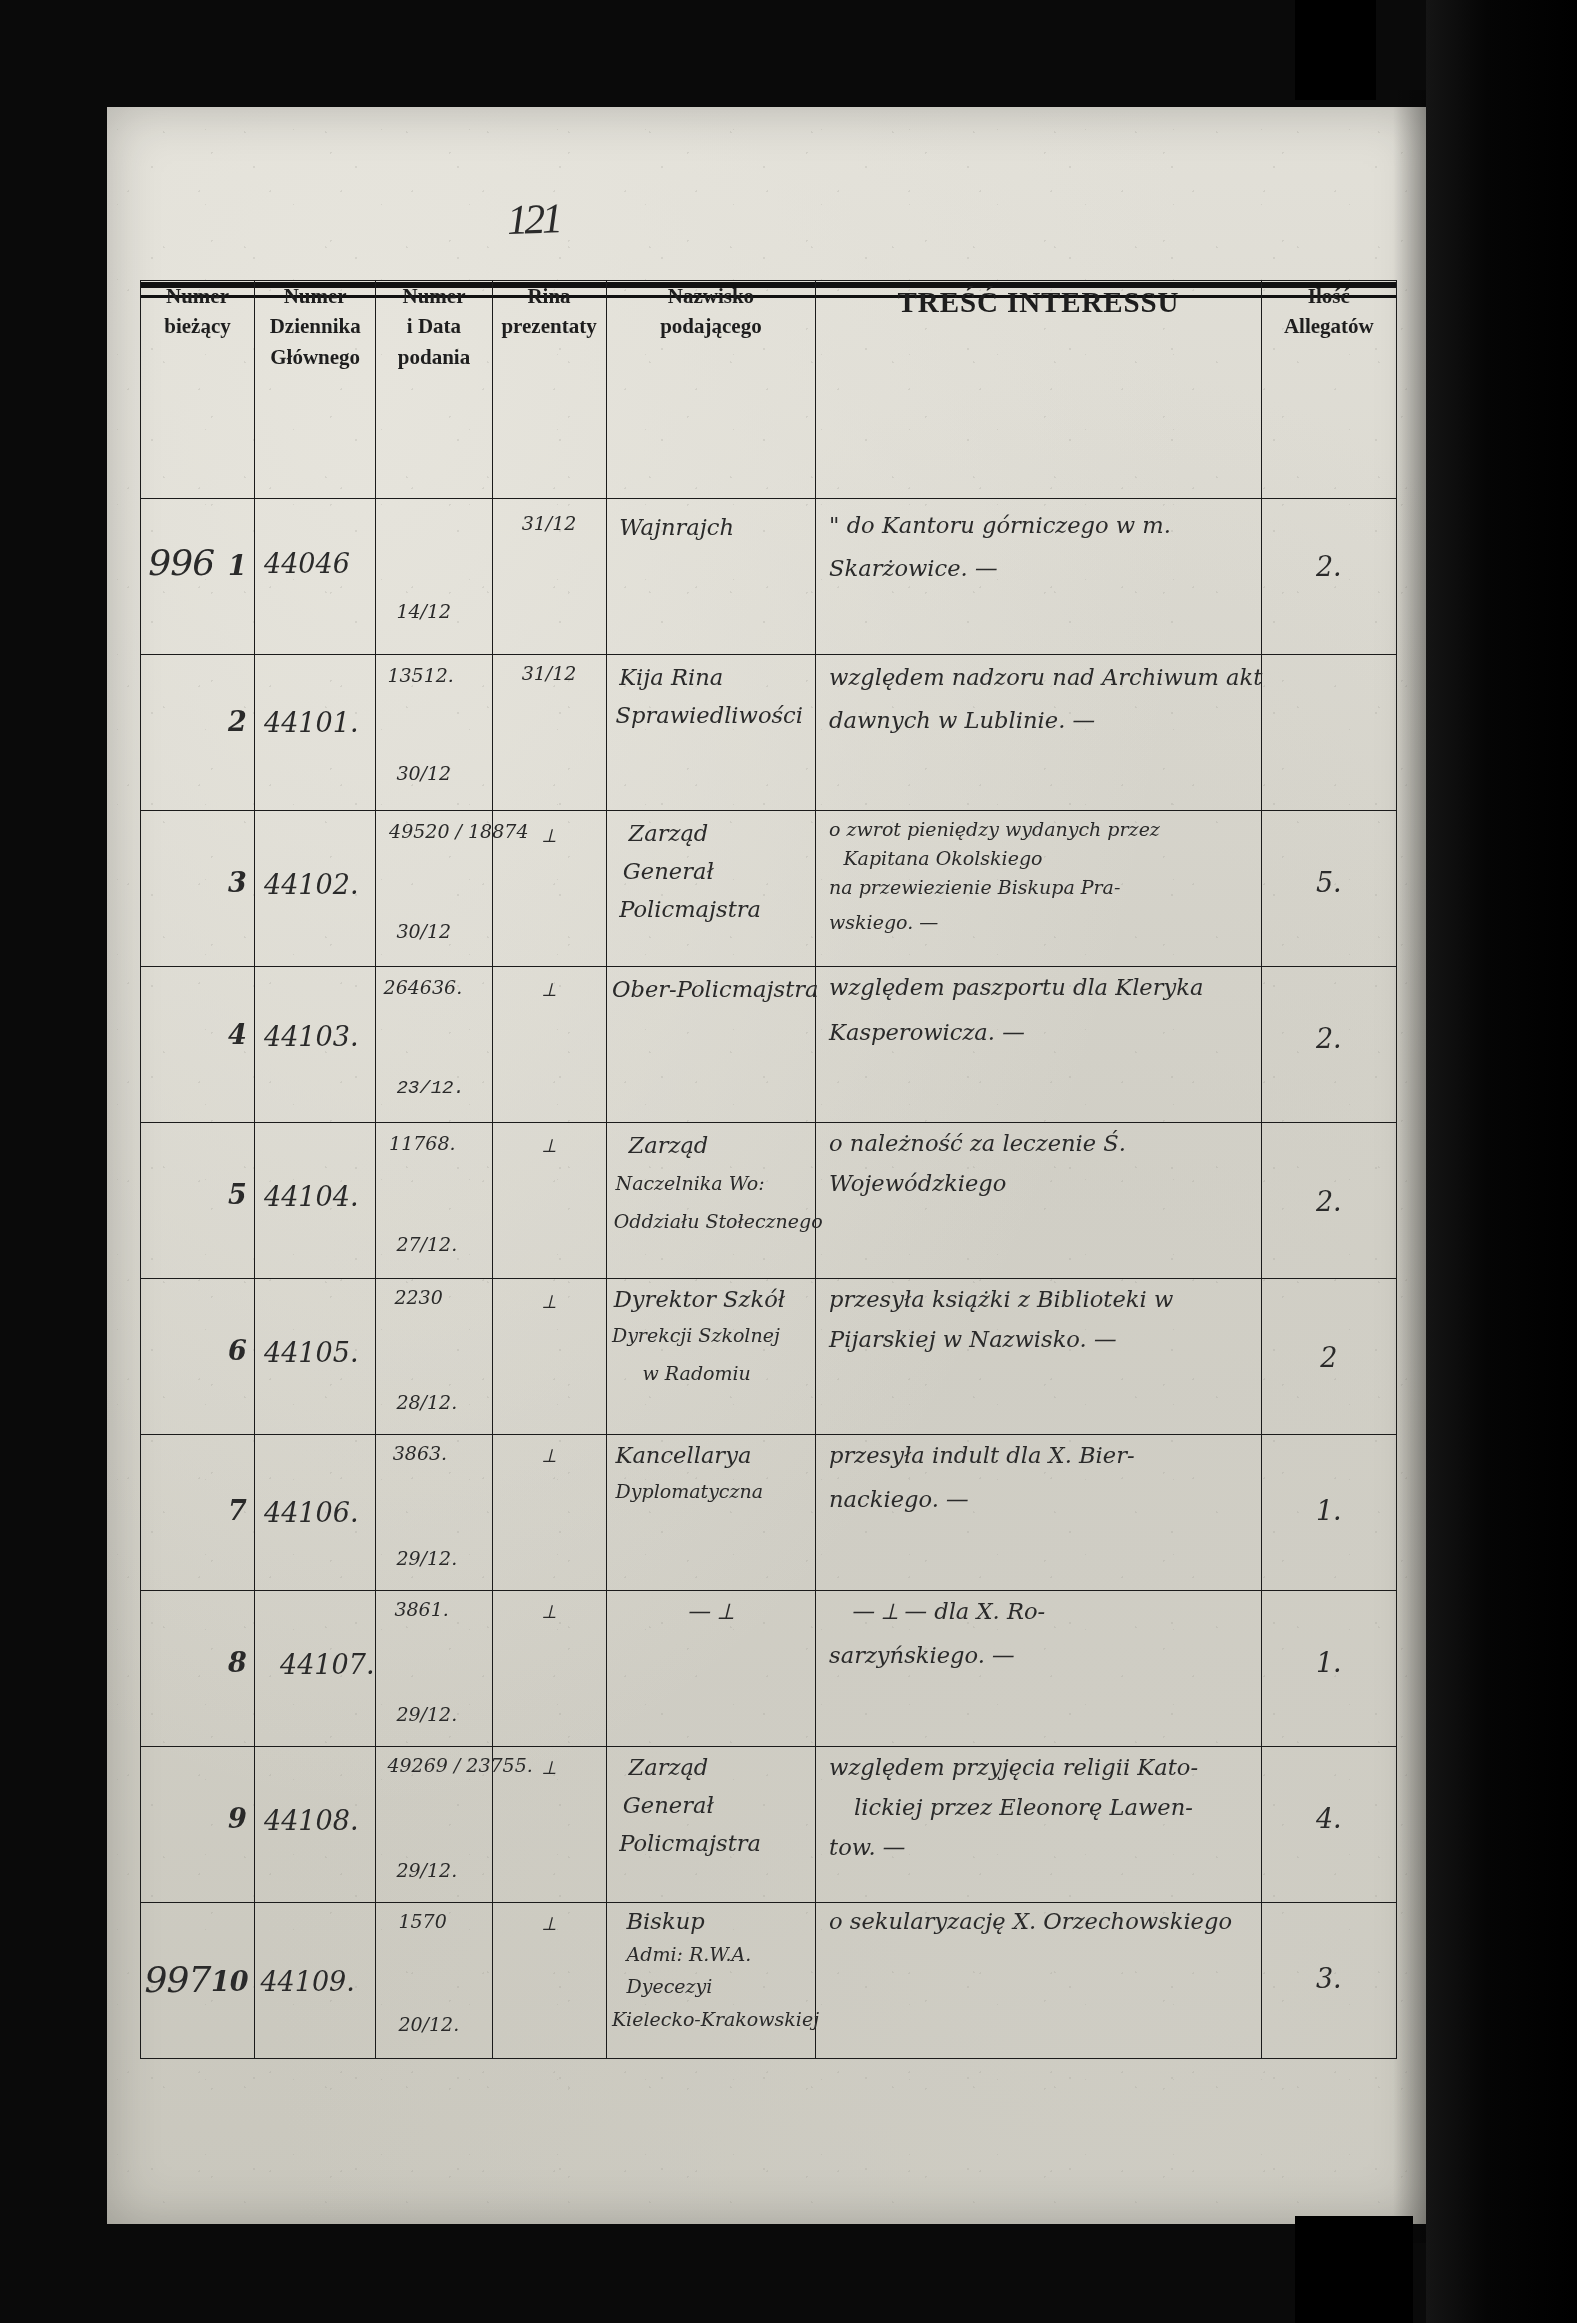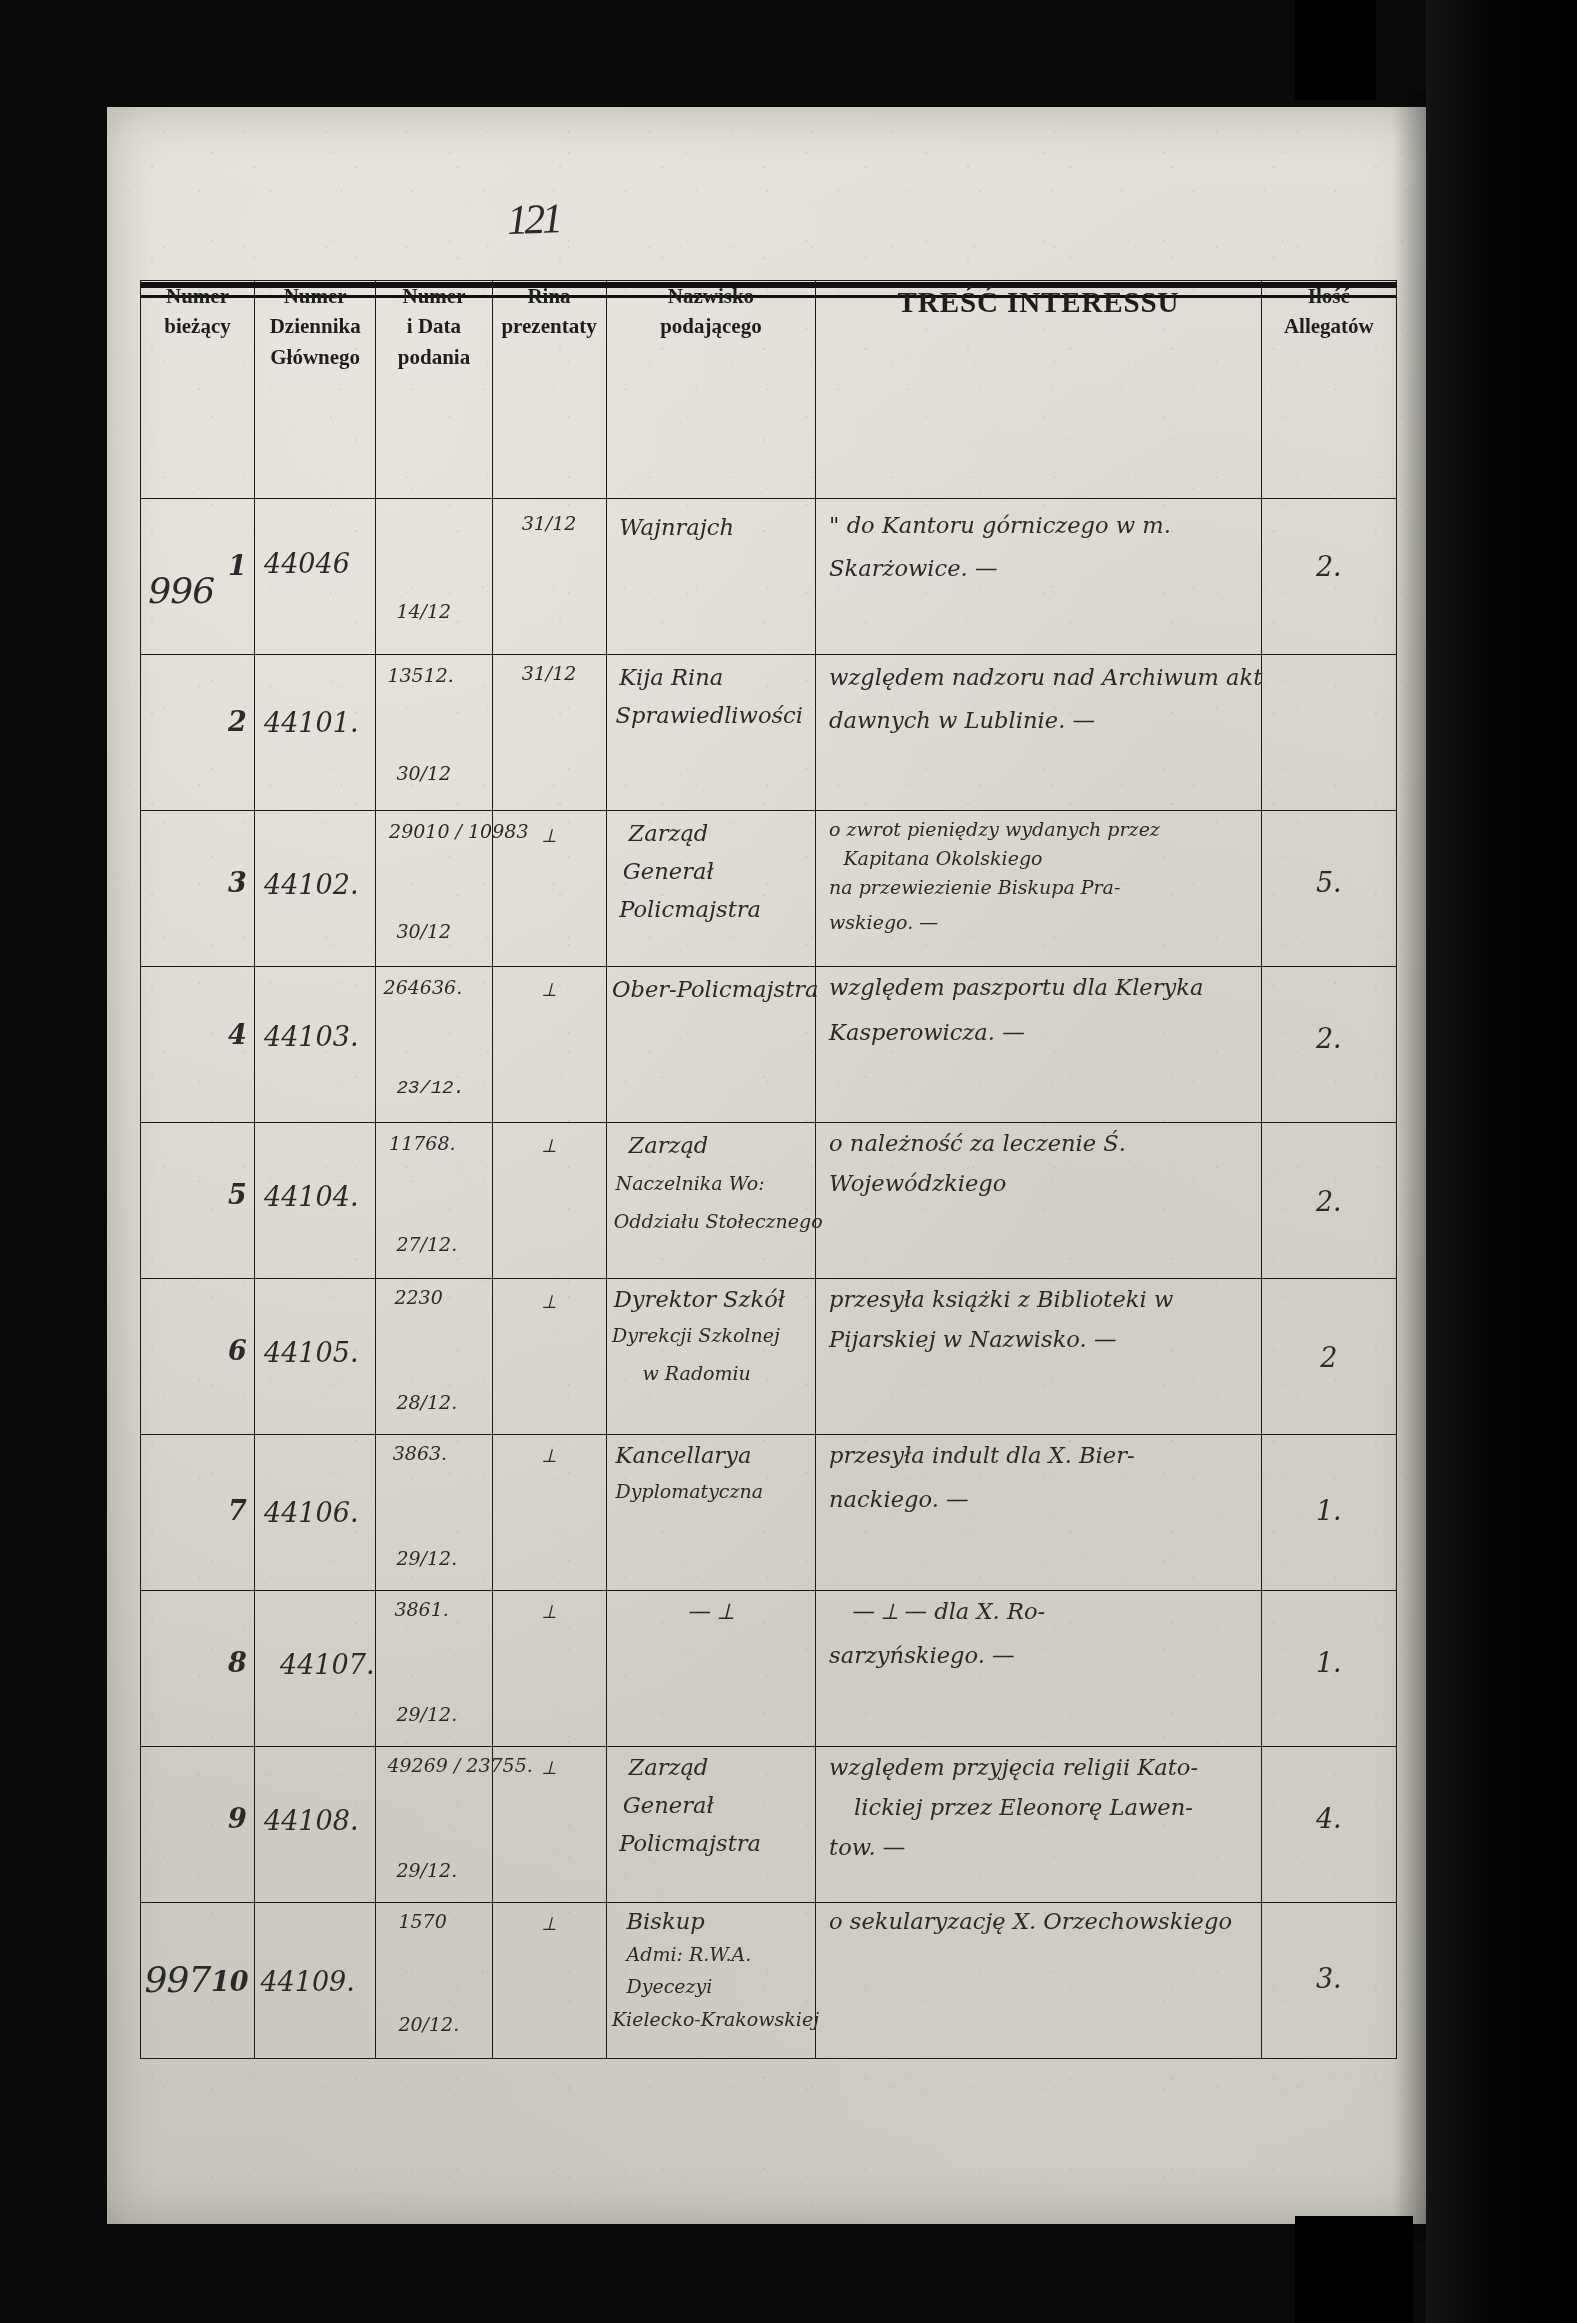--- a/index.html
+++ b/index.html
@@ -161,21 +161,21 @@
         <th>
           <div>Ilość</div>
           <div>Allegatów</div>
         </th>
       </tr>
     </thead>
     <tbody>
 
       <tr>
         <td>
-          <span class="hw num-big" style="left:7.2px;top:43px;margin-top:28px;">996</span>
+          <span class="hw num-big" style="left:7.2px;top:43px;">996</span>
           <span class="hw num" style="right:7.2px;top:51px;font-weight:bold;">1</span>
         </td>
         <td>
           <span class="hw num" style="left:9px;top:49px;">44046</span>
         </td>
         <td>
           <span class="hw small" style="left:14.5px;top:16.3px;"></span>
           <span class="hw small" style="left:20px;top:101px;">14/12</span>
         </td>
         <td>
@@ -223,21 +223,21 @@
 
       <tr>
         <td>
           <span class="hw num-big" style="left:7.2px;top:43px;"></span>
           <span class="hw num" style="right:7.2px;top:56px;font-weight:bold;">3</span>
         </td>
         <td>
           <span class="hw num" style="left:9px;top:58px;">44102.</span>
         </td>
         <td>
-          <span class="hw small" style="left:12.7px;top:9px;">29010 / 10983</span>
+          <span class="hw small" style="left:12.7px;top:9px;">49520 / 18874</span>
           <span class="hw small" style="left:20px;top:109px;">30/12</span>
         </td>
         <td>
           <span class="hw small ctr" style="top:12.7px;">⟂</span>
         </td>
         <td>
           <span class="hw med" style="left:22px;top:9px;">Zarząd</span>
           <span class="hw med" style="left:16.3px;top:47px;">Generał</span>
           <span class="hw med" style="left:12.7px;top:85px;">Policmajstra</span>
         </td>

